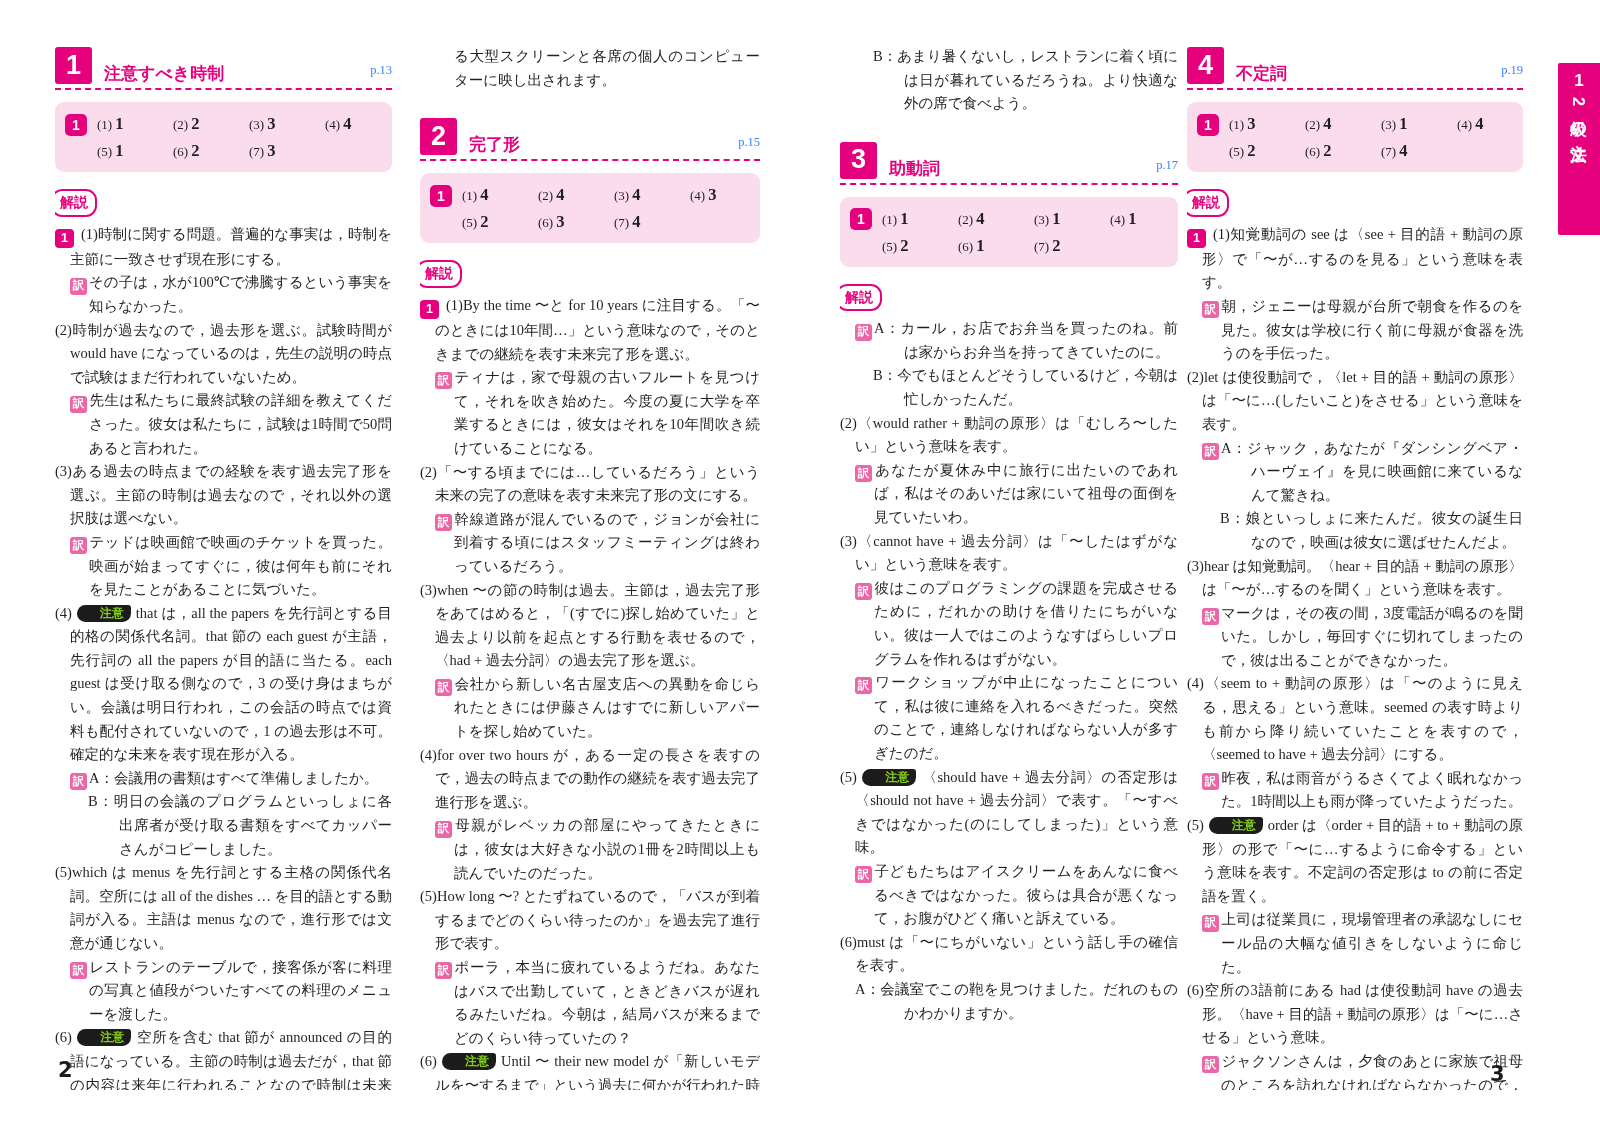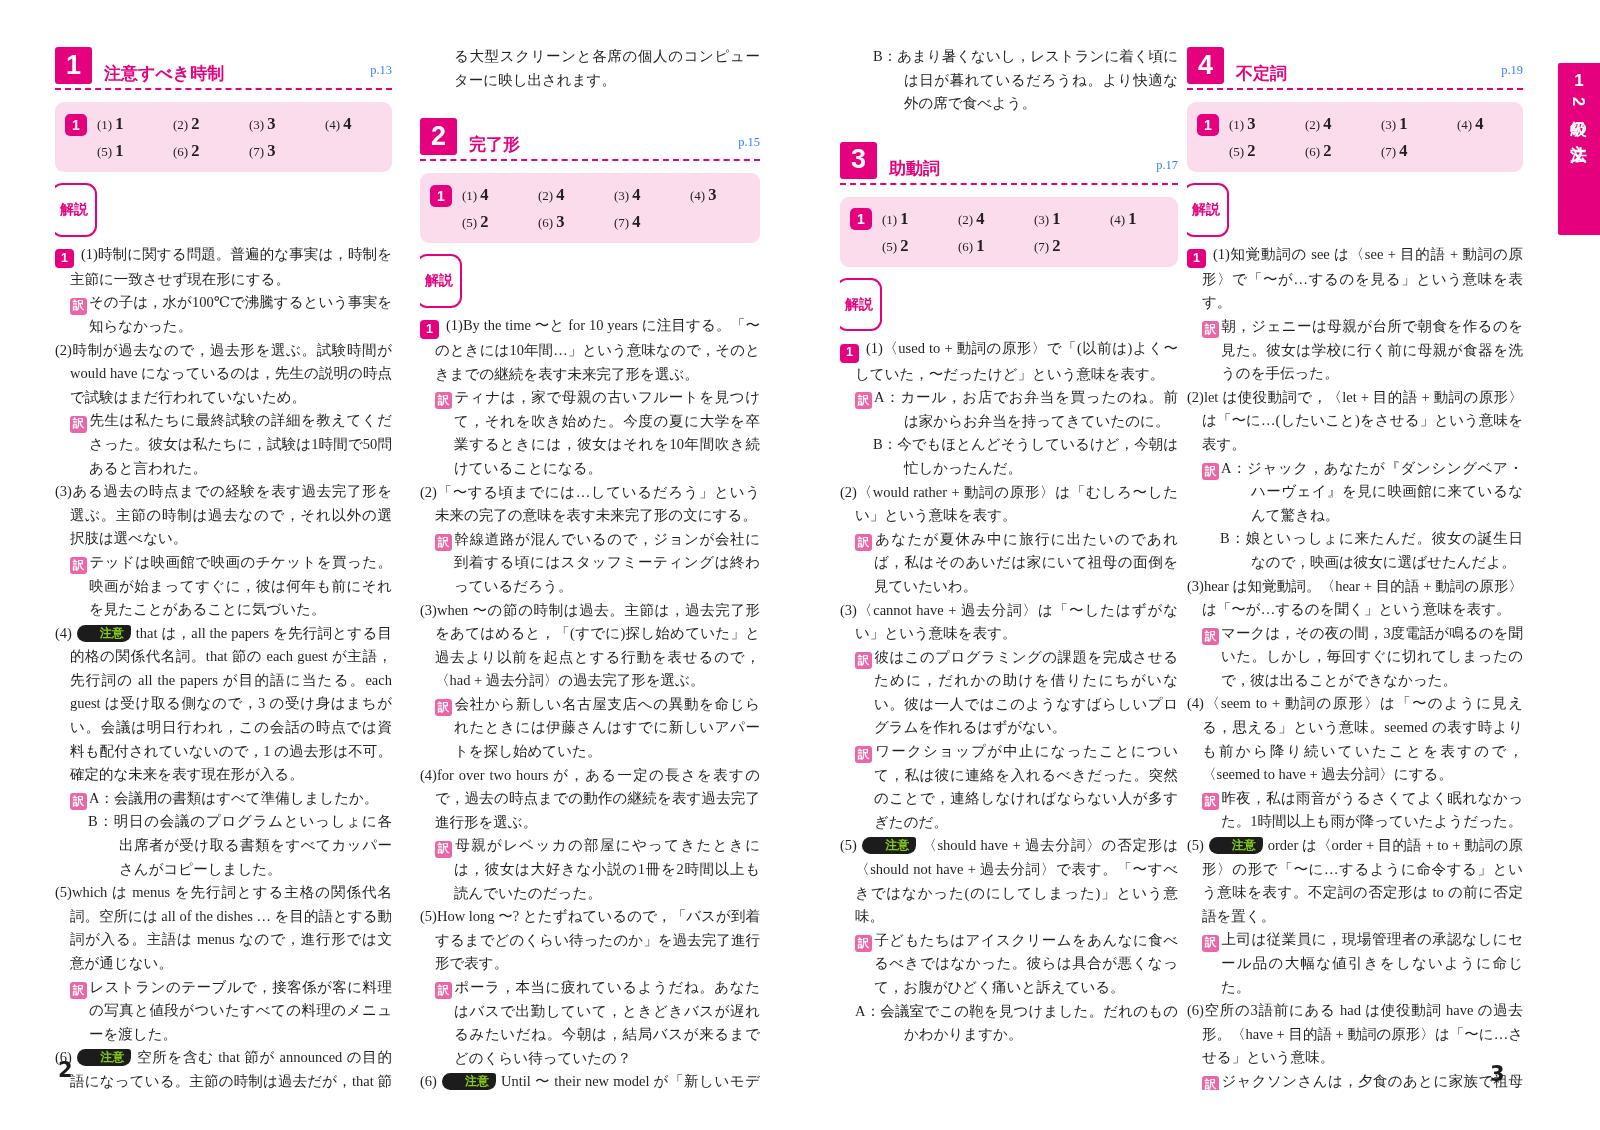--- a/index.html
+++ b/index.html
@@ -39,21 +39,21 @@
                flex:0 0 auto; align-self:center; }
   .ans-indent { width:32px; flex:0 0 auto; }
   .ans-cell { width:76px; flex:0 0 auto; font-size:13px; }
   .ans-val { font-weight:bold; font-size:16.5px; margin-left:3px; }
 
   
   .kaisetsu { margin:2px 0 6px -4px; }
   .kaisetsu span { display:inline-block; border:2px solid #e5007e; color:#e5007e;
                    font-family:"Liberation Sans","DejaVu Sans",sans-serif;
                    font-weight:bold; font-size:14px; line-height:1.25;
-                   padding:16px 7px; border-radius:11px; background:#fff; }
+                   padding:3px 7px; border-radius:11px; background:#fff;margin-top:6px; }
 
   
   .p-lead  { padding-left:15px; text-indent:-15px; }
   .p-item  { padding-left:15px; text-indent:-15px; }
   .p-trans { padding-left:34px; text-indent:-19px; }
   .p-transA{ padding-left:64px; text-indent:-49px; }
   .p-lineB { padding-left:64px; text-indent:-31px; }
   .p-cont  { padding-left:34px; }
 
   .lead-badge { display:inline-flex; width:19px; height:19px; background:#e5007e;
@@ -174,30 +174,30 @@
           <span class="ans-cell">(4)<span class="ans-val">1</span></span>
         </div>
         <div class="ans-line">
           <span class="ans-indent"></span>
           <span class="ans-cell">(5)<span class="ans-val">2</span></span>
           <span class="ans-cell">(6)<span class="ans-val">1</span></span>
           <span class="ans-cell">(7)<span class="ans-val">2</span></span>
         </div>
       </div>
       <div class="kaisetsu"><span>解説</span></div>
-      <div class="p-lead"><span class="lead-badge">1</span>(1)〈used to + 動詞の原形〉で「(以前は)よく〜していた，〜だったけど」という意味を表す。</div>
       <div class="p-transA"><span class="yaku-badge">訳</span>A：カール，お店でお弁当を買ったのね。前は家からお弁当を持ってきていたのに。</div>
       <div class="p-lineB">B：今でもほとんどそうしているけど，今朝は忙しかったんだ。</div>
       <div class="p-item">(2)〈would rather + 動詞の原形〉は「むしろ〜したい」という意味を表す。</div>
       <div class="p-trans"><span class="yaku-badge">訳</span>あなたが夏休み中に旅行に出たいのであれば，私はそのあいだは家にいて祖母の面倒を見ていたいわ。</div>
       <div class="p-item">(3)〈cannot have + 過去分詞〉は「〜したはずがない」という意味を表す。</div>
       <div class="p-trans"><span class="yaku-badge">訳</span>彼はこのプログラミングの課題を完成させるために，だれかの助けを借りたにちがいない。彼は一人ではこのようなすばらしいプログラムを作れるはずがない。</div>
       <div class="p-trans"><span class="yaku-badge">訳</span>ワークショップが中止になったことについて，私は彼に連絡を入れるべきだった。突然のことで，連絡しなければならない人が多すぎたのだ。</div>
       <div class="p-item">(5) <span class="note-badge">注意</span>〈should have + 過去分詞〉の否定形は〈should not have + 過去分詞〉で表す。「〜すべきではなかった(のにしてしまった)」という意味。</div>
       <div class="p-trans"><span class="yaku-badge">訳</span>子どもたちはアイスクリームをあんなに食べるべきではなかった。彼らは具合が悪くなって，お腹がひどく痛いと訴えている。</div>
+      <div class="p-item">(6)must は「〜にちがいない」という話し手の確信を表す。</div>
       <div class="p-transA">A：会議室でこの鞄を見つけました。だれのものかわかりますか。</div>
     </div>
   <div class="col col4">
       <div class="sec-head">
         <span class="sec-num">4</span>
         <span class="sec-title">不定詞</span>
         <span class="sec-page">p.19</span>
       </div>
       <div class="ans-box">
         <div class="ans-line">

